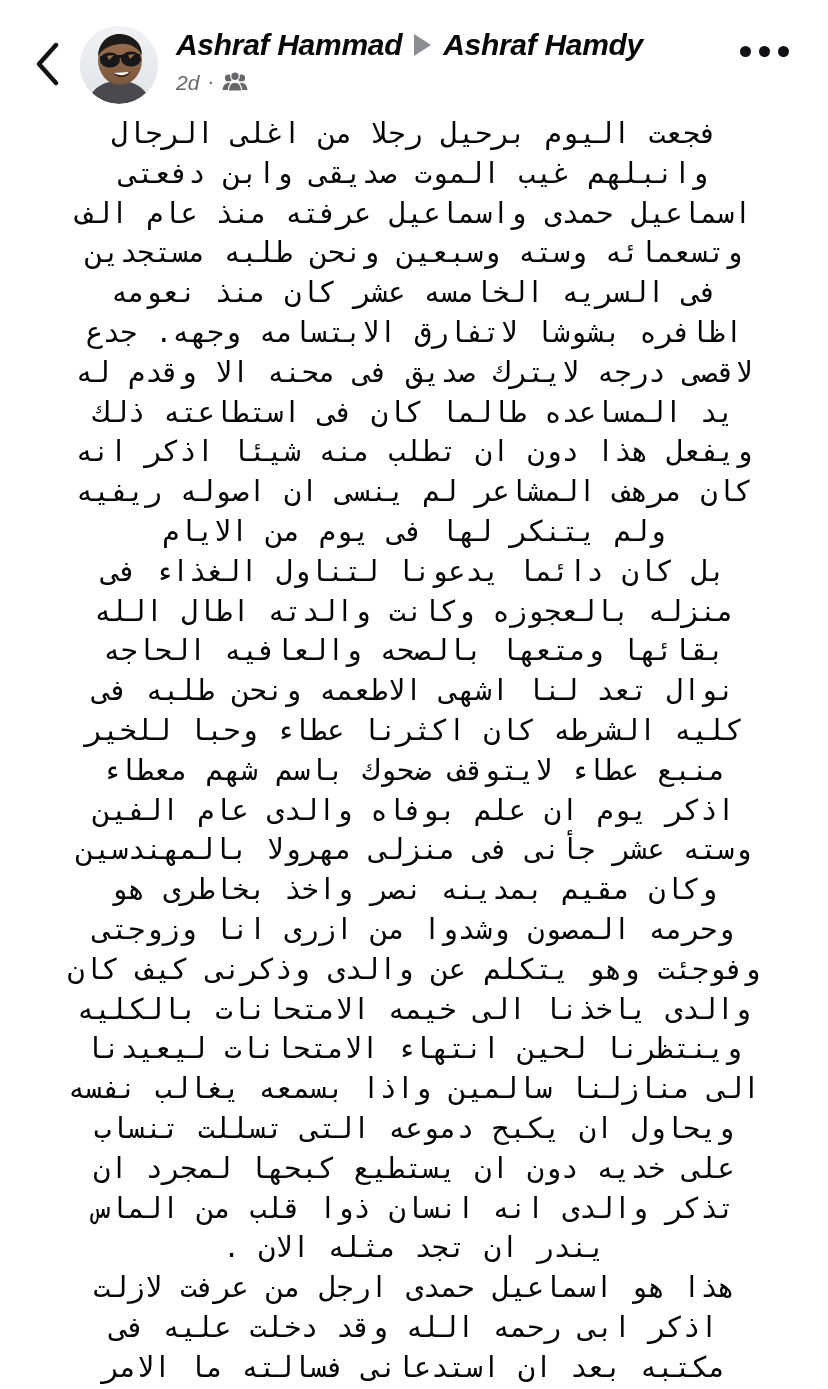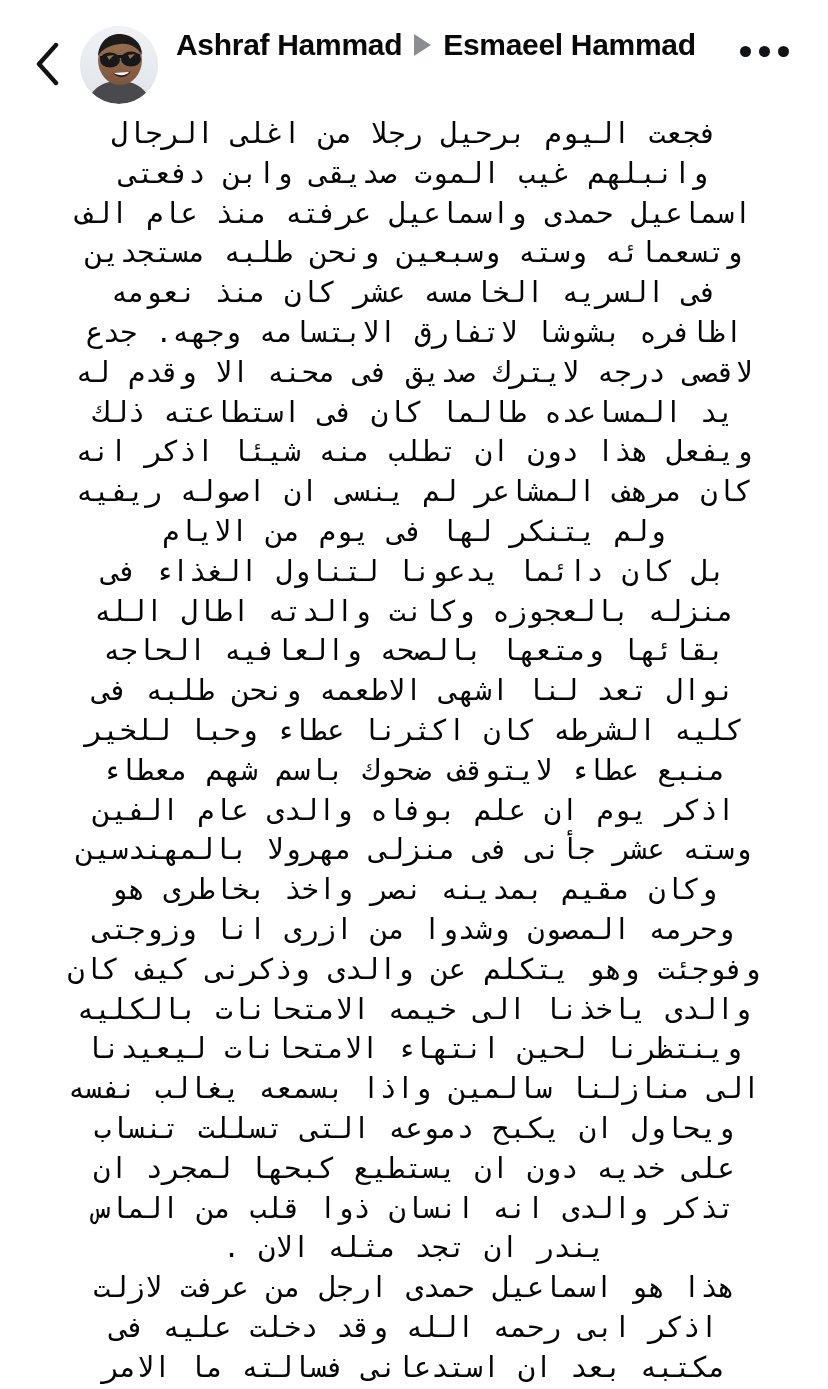--- a/index.html
+++ b/index.html
@@ -47,20 +47,21 @@
     position: relative;
     background: #e8eaed;
   }
   .avatar svg { display: block; width: 78px; height: 78px; }
 
   .header-text {
     flex: 1 1 auto;
     min-width: 0;
     padding-left: 18px;
     padding-top: 6px;
+    font-style: italic;
   }
   .names-line {
     display: flex;
     align-items: center;
     white-space: nowrap;
     font-size: 30px;
     font-weight: bold;
     letter-spacing: -0.3px;
     color: #080809;
     line-height: 1.15;
@@ -177,21 +178,35 @@
         <path d="M32 46 C37 53 47 53 51 45 C47 49 36 50 32 46 Z" fill="#3a2118"></path>
         <path d="M34 47 C39 50 46 50 49 46 Z" fill="#ffffff"></path>
       </g>
     </svg>
   </div>
 
   <div class="header-text">
     <div class="names-line">
       <span class="name-primary">Ashraf Hammad</span>
       <span class="share-triangle"></span>
-      <span class="name-secondary">Esmaeel Hammad</span>
+      <span class="name-secondary">Ashraf Hamdy</span>
+    </div>
+    <div class="meta-line">
+      <span>2d</span>
+      <span class="meta-sep">·</span>
+      <span class="audience-icon">
+        <svg width="26" height="20" viewBox="0 0 26 20" aria-hidden="true">
+          <circle cx="6.5" cy="6" r="3.6" fill="#65676b"></circle>
+          <path d="M0.6 18 C0.9 13.3 3.3 11 6.5 11 C9.7 11 12.1 13.3 12.4 18 Z" fill="#65676b"></path>
+          <circle cx="19.5" cy="6" r="3.6" fill="#65676b"></circle>
+          <path d="M13.6 18 C13.9 13.3 16.3 11 19.5 11 C22.7 11 25.1 13.3 25.4 18 Z" fill="#65676b"></path>
+          <circle cx="13" cy="4.2" r="4.3" fill="#65676b" stroke="#ffffff" stroke-width="1.2"></circle>
+          <path d="M6.2 19 C6.6 13.2 9.4 10.2 13 10.2 C16.6 10.2 19.4 13.2 19.8 19 Z" fill="#65676b" stroke="#ffffff" stroke-width="1.2"></path>
+        </svg>
+      </span>
     </div>
   </div>
 
   <div class="menu-button">
     <span class="dots">
       <i></i>
         <i></i>
         <i></i>
     </span>
   </div>

